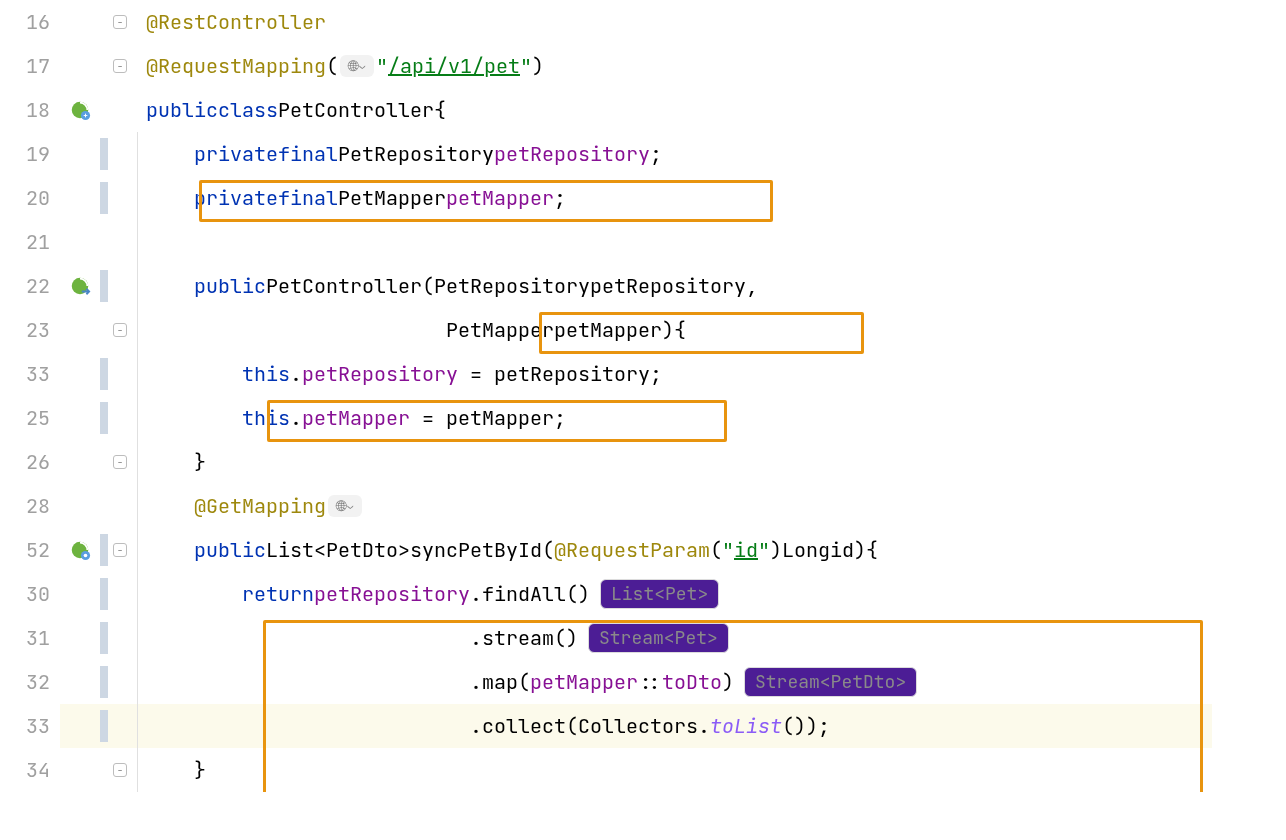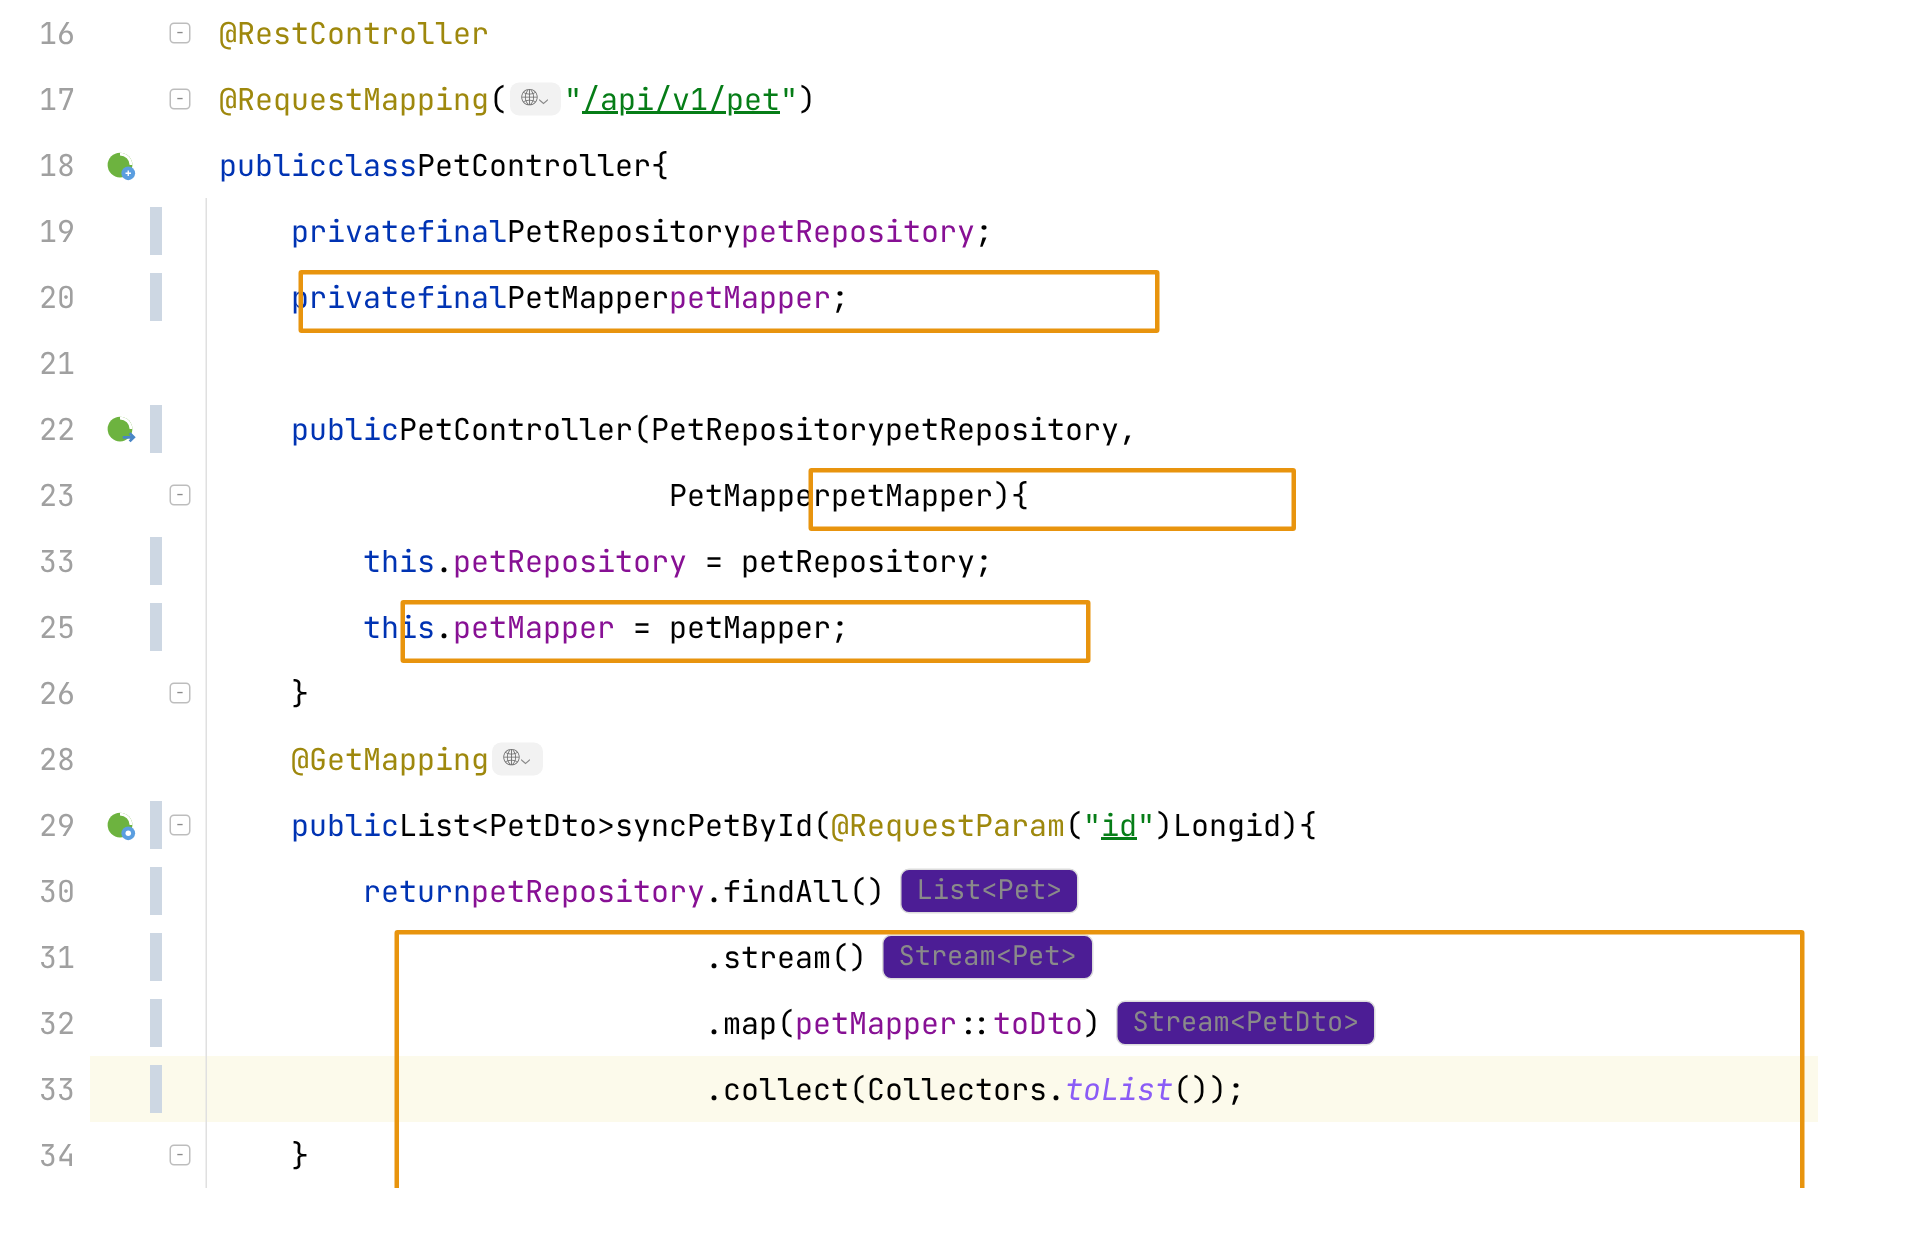--- a/index.html
+++ b/index.html
@@ -318,21 +318,21 @@
     <div class="gutter-col"></div>
     <div class="vcs-col"></div>
     <div class="fold-col"></div>
     <div class="guide-col">
           <div class="guide-line"></div>
         </div>
     <div class="code-col"><span>    </span><span class="ann">@</span><span class="ann">GetMapping</span> <span class="globe"><span>🌐</span><span class="chev">⌄</span></span></div>
   </div>
 
   <div class="line">
-    <div class="ln-col">29</div>
+    <div class="ln-col">52</div>
     <div class="gutter-col">
       <svg class="gutter-icon" viewBox="0 0 24 24">
         <circle cx="12" cy="12" r="9" fill="#6db33f"></circle>
         <path d="M12 4 A8 8 0 0 1 20 12" stroke="#ffffff" stroke-width="2" fill="none"></path>
         <circle cx="18" cy="18" r="5" fill="#5a9ee0"></circle>
         <circle cx="18" cy="18" r="2" fill="#fff"></circle>
       </svg>
     </div>
     <div class="vcs-col">
           <div class="vcs-mark"></div>

